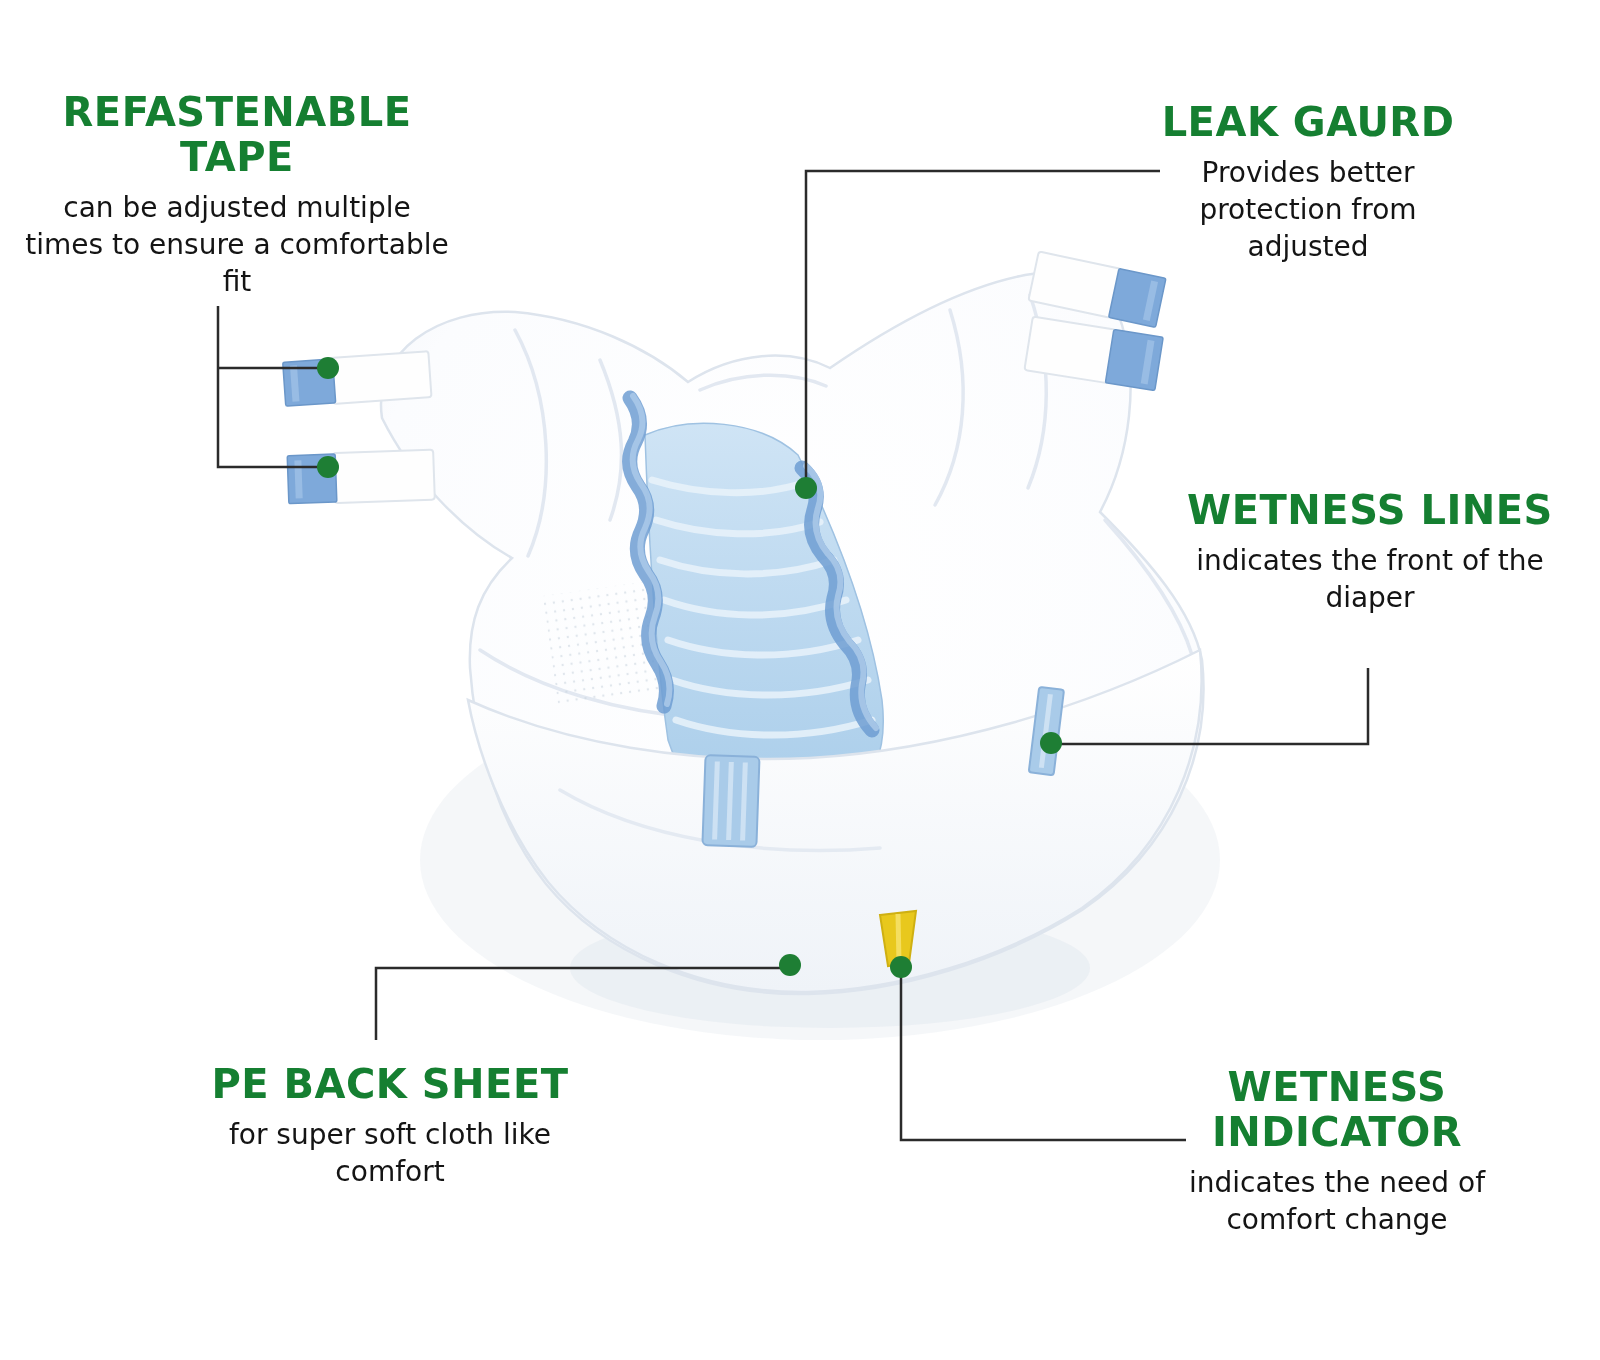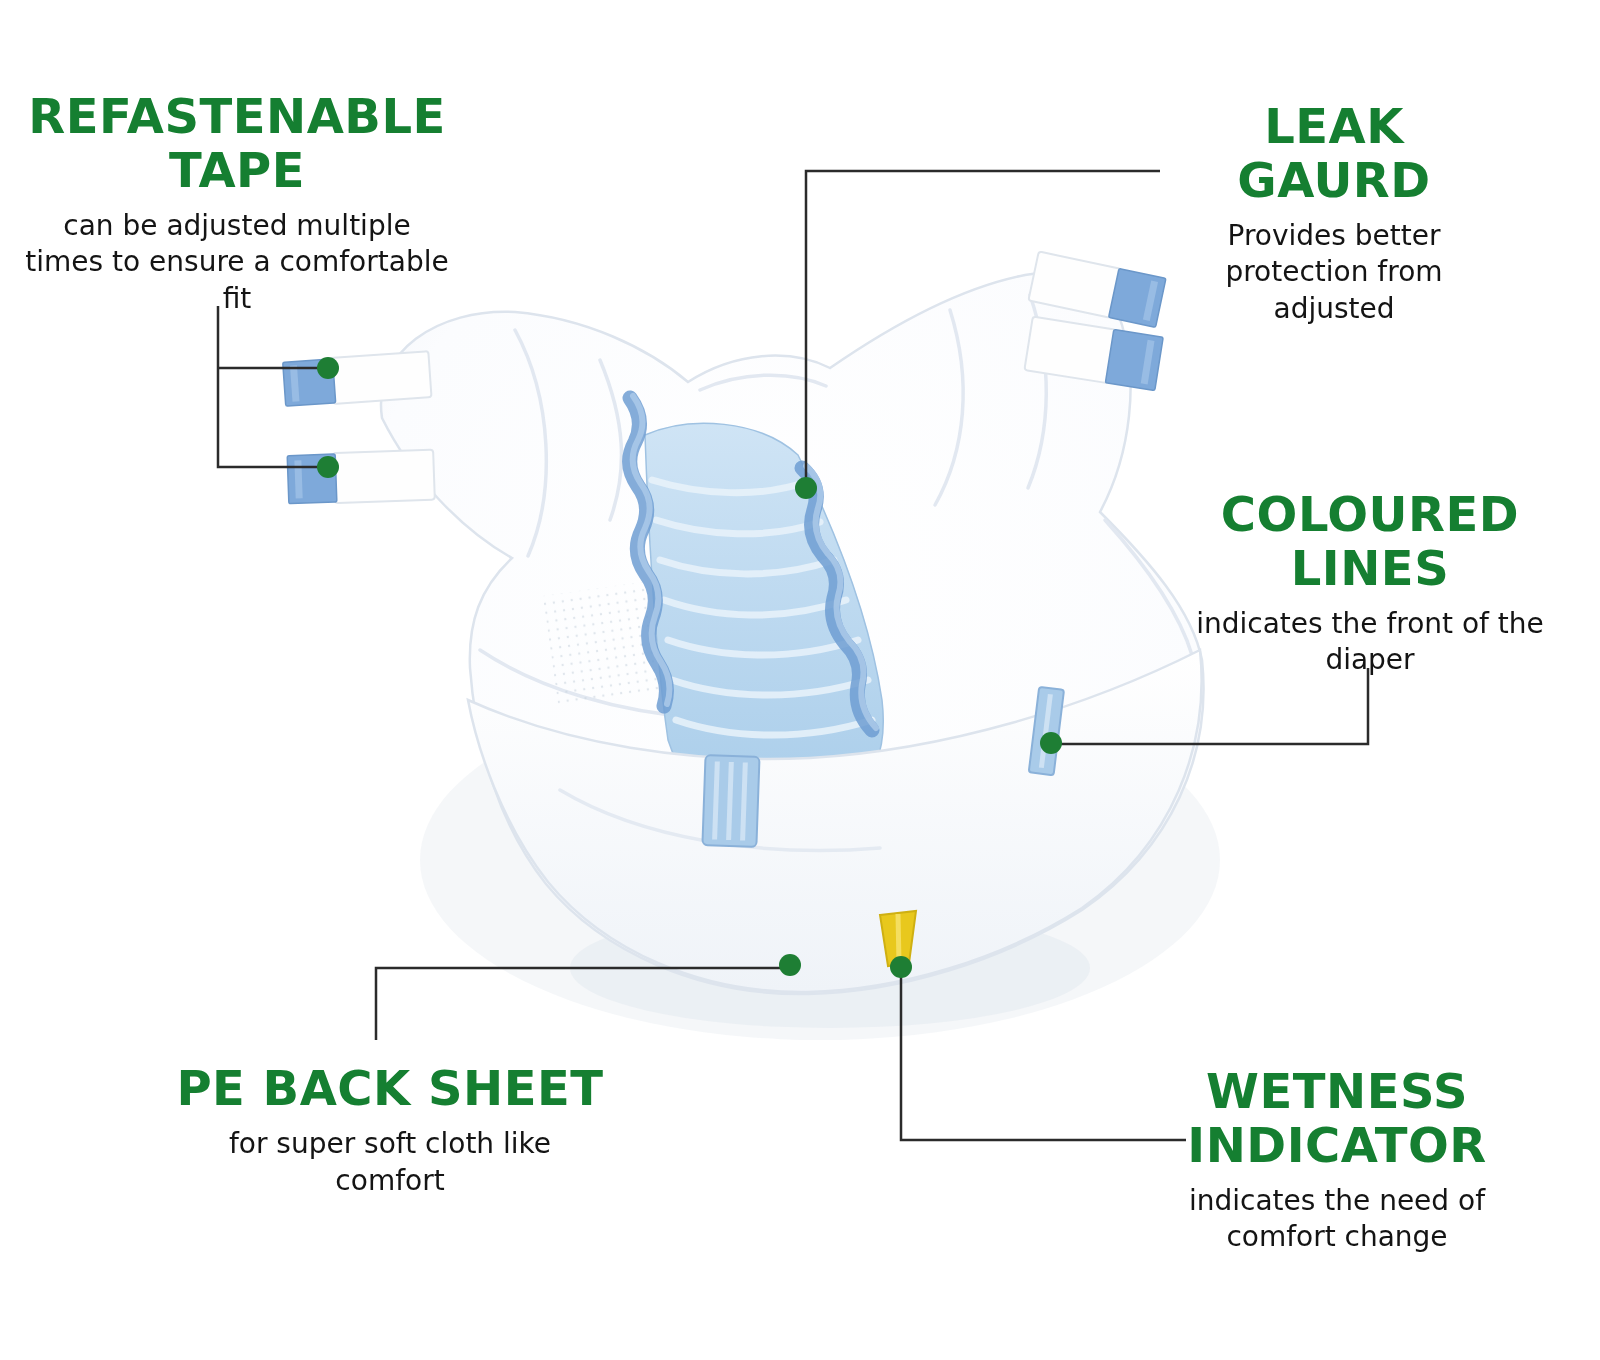--- a/index.html
+++ b/index.html
@@ -3,27 +3,27 @@
 <meta charset="utf-8">
 <style>
   * { margin:0; padding:0; box-sizing:border-box; }
   body { background:#ffffff; font-family:"DejaVu Sans","Liberation Sans",sans-serif; }
   .stage {
     position:relative; width:1600px; height:1360px; background:#ffffff; overflow:hidden;
   }
   .illustration-svg { position:absolute; left:0; top:0; width:1600px; height:1360px; }
   .callout { position:absolute; text-align:center; }
   .callout-title {
-    color:#157f31; font-weight:800; font-size:48px; line-height:1.12; letter-spacing:.5px;
+    color:#157f31; font-weight:800; font-size:40px; line-height:1.12; letter-spacing:.5px;
   }
   .callout-desc {
     color:#141414; font-size:28px; line-height:1.32; margin-top:10px; font-weight:400;
   }
   #c0 { left:22px;   top:90px;   width:430px; }
-  #c1 { left:1164px; top:100px;  width:340px; }
+  #c1 { left:1138px; top:100px;  width:340px; }
   #c1 .callout-desc { max-width:270px; margin-left:auto; margin-right:auto; }
   #c2 { left:1185px; top:488px;  width:370px; }
   #c3 { left:175px;  top:1062px; width:430px; }
   #c4 { left:1137px; top:1050px; width:400px;margin-top:15px; }
   #c4 .callout-desc { max-width:310px; margin-left:auto; margin-right:auto; }
 </style>
 </head>
 <body>
 
 <div class="stage">
@@ -162,21 +162,21 @@
     <h2 class="callout-title">REFASTENABLE TAPE</h2>
     <p class="callout-desc">can be adjusted multiple times to ensure a comfortable fit</p>
   </div>
 
   <div class="callout" id="c1">
     <h2 class="callout-title">LEAK GAURD</h2>
     <p class="callout-desc">Provides better protection from adjusted</p>
   </div>
 
   <div class="callout" id="c2">
-    <h2 class="callout-title">COLOURED LINES</h2>
+    <h2 class="callout-title">WETNESS LINES</h2>
     <p class="callout-desc">indicates the front of the diaper</p>
   </div>
 
   <div class="callout" id="c3">
     <h2 class="callout-title">PE BACK SHEET</h2>
     <p class="callout-desc">for super soft cloth like comfort</p>
   </div>
 
   <div class="callout" id="c4">
     <h2 class="callout-title">WETNESS INDICATOR</h2>

